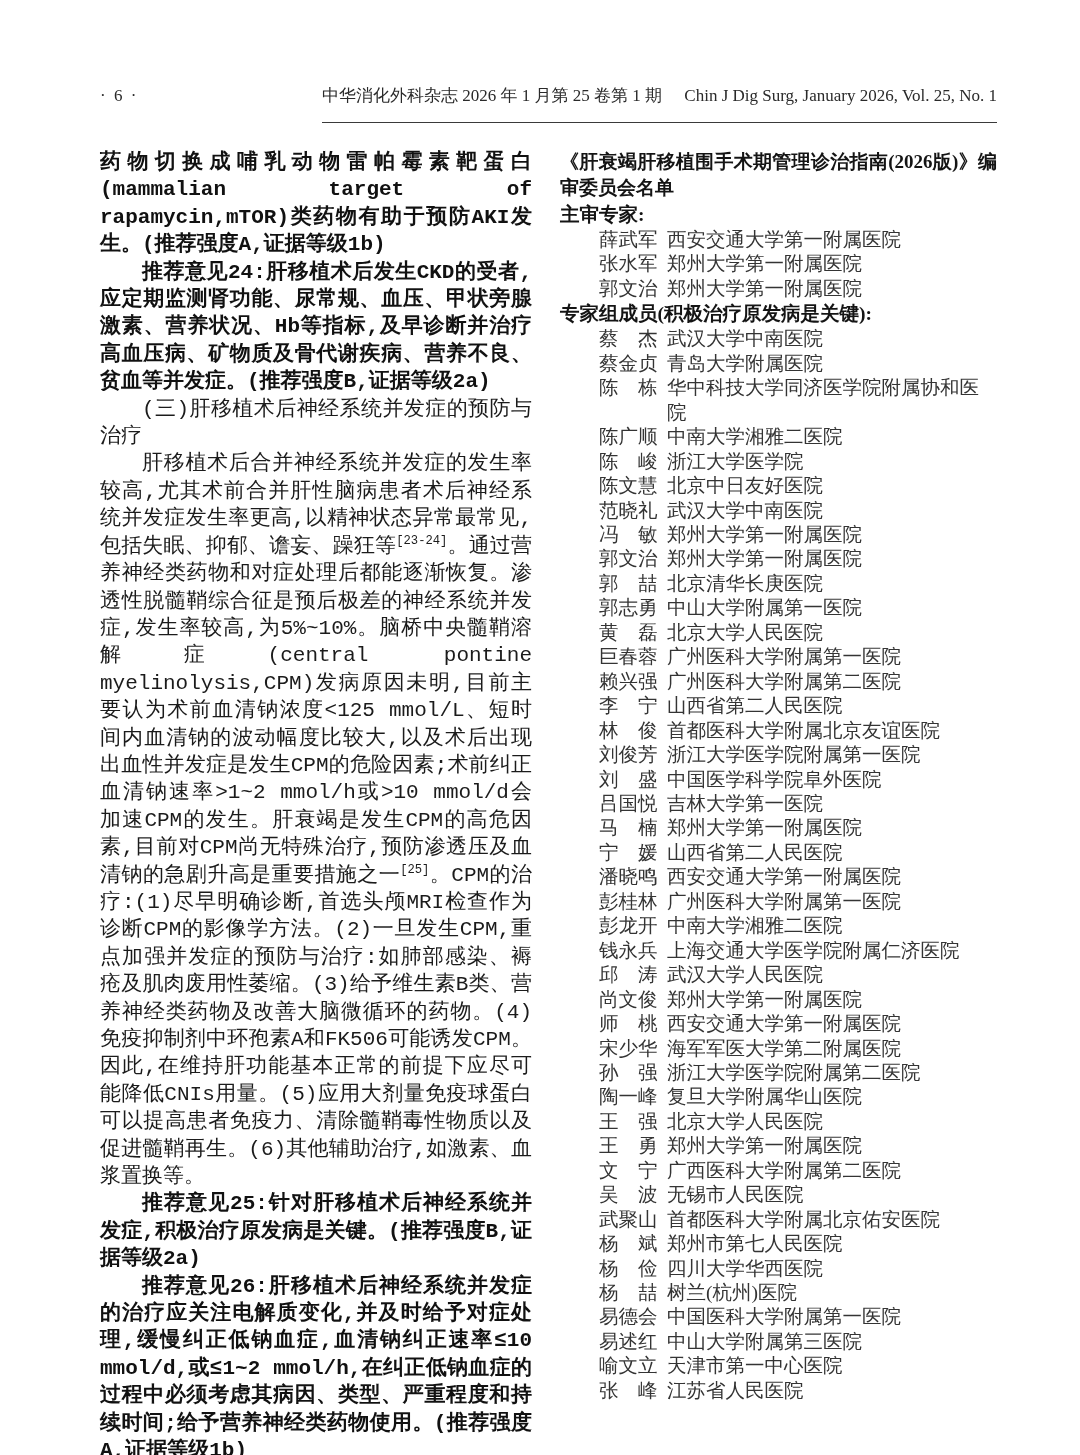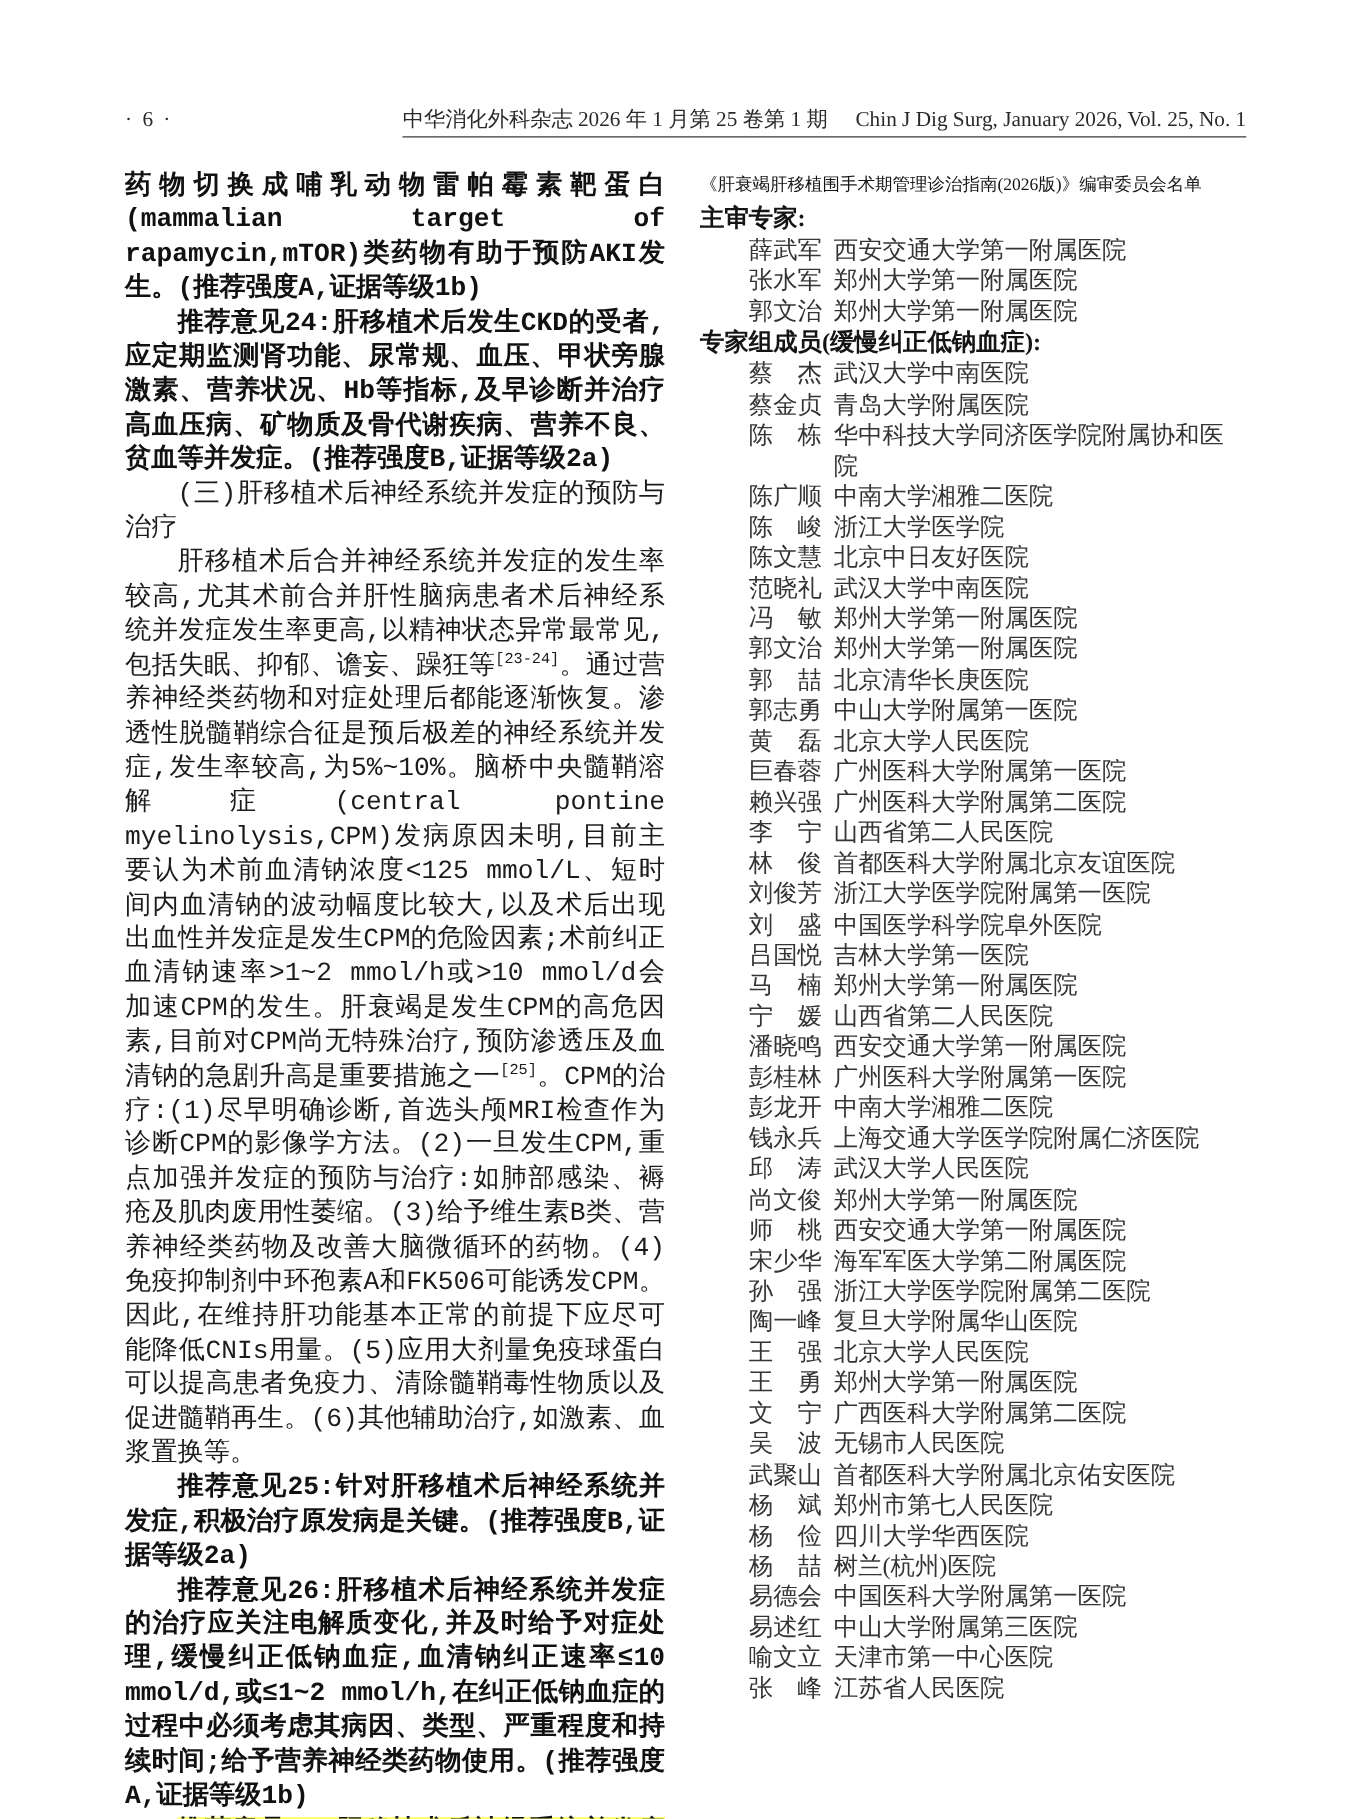--- a/index.html
+++ b/index.html
@@ -3,34 +3,34 @@
 <meta charset="utf-8">
 <style>
   html,body { margin:0; padding:0; background:#ffffff; }
   .page {
     position:relative; width:1080px; height:1455px; background:#ffffff;
     box-sizing:border-box; padding:84px 83px 0 100px; overflow:hidden;
     font-family:"Liberation Serif","DejaVu Serif",serif; color:#1b1b1b;
   }
   .page-header { display:flex; justify-content:space-between; align-items:baseline; }
   .page-num { font-size:17px; letter-spacing:2px; color:#2a2a2a; }
-  .journal-ref { font-size:17px; color:#2a2a2a; border-bottom:1.6px solid #3a3a3a; padding-bottom:2px; white-space:nowrap; }
+  .journal-ref { font-size:17px; color:#2a2a2a; border-bottom:1.6px solid #3a3a3a; padding-bottom:15px; white-space:nowrap; }
   .journal-ref .en { margin-left:18px; }
 
   .columns { display:flex; gap:28px; margin-top:26px; }
   .col-left  { width:432px; font-size:21px; line-height:27.4px; text-align:justify; }
   .col-right { width:437px; font-size:19.5px; line-height:24.45px; color:#343434; }
 
   .para { margin:0;font-family:Liberation Mono, monospace; }
   .para.indent { text-indent:2em; }
   .para.bold { font-weight:700; color:#111; }
   .para sup { font-size:0.58em; vertical-align:super; line-height:0; }
 
   .committee-title {
-    font-weight:400; color:#141414; font-size:14px; line-height:26px;
+    font-weight:700; color:#141414; font-size:19px; line-height:26px;
     text-align:justify; margin:0 0 1px 0;
   }
   .group-label { font-weight:700; color:#141414; font-size:19.5px; line-height:26px; }
   .member-row { display:flex; padding-left:39px;font-family:Liberation Serif, serif; }
   .member-name { display:inline-block; width:60px; flex:0 0 60px; white-space:pre; }
   .member-aff { margin-left:8px; }
 </style>
 </head>
 <body>
 
@@ -66,21 +66,21 @@
           </div>
           <div class="member-row">
             <span class="member-name">张水军</span>
             <span class="member-aff">郑州大学第一附属医院</span>
           </div>
           <div class="member-row">
             <span class="member-name">郭文治</span>
             <span class="member-aff">郑州大学第一附属医院</span>
           </div>
         </div>
-      <div class="group-label">专家组成员(缓慢纠正低钠血症):</div>
+      <div class="group-label">专家组成员(积极治疗原发病是关键):</div>
       <div id="members-list">
           <div class="member-row">
             <span class="member-name">蔡　杰</span>
             <span class="member-aff">武汉大学中南医院</span>
           </div>
           <div class="member-row">
             <span class="member-name">蔡金贞</span>
             <span class="member-aff">青岛大学附属医院</span>
           </div>
           <div class="member-row">

